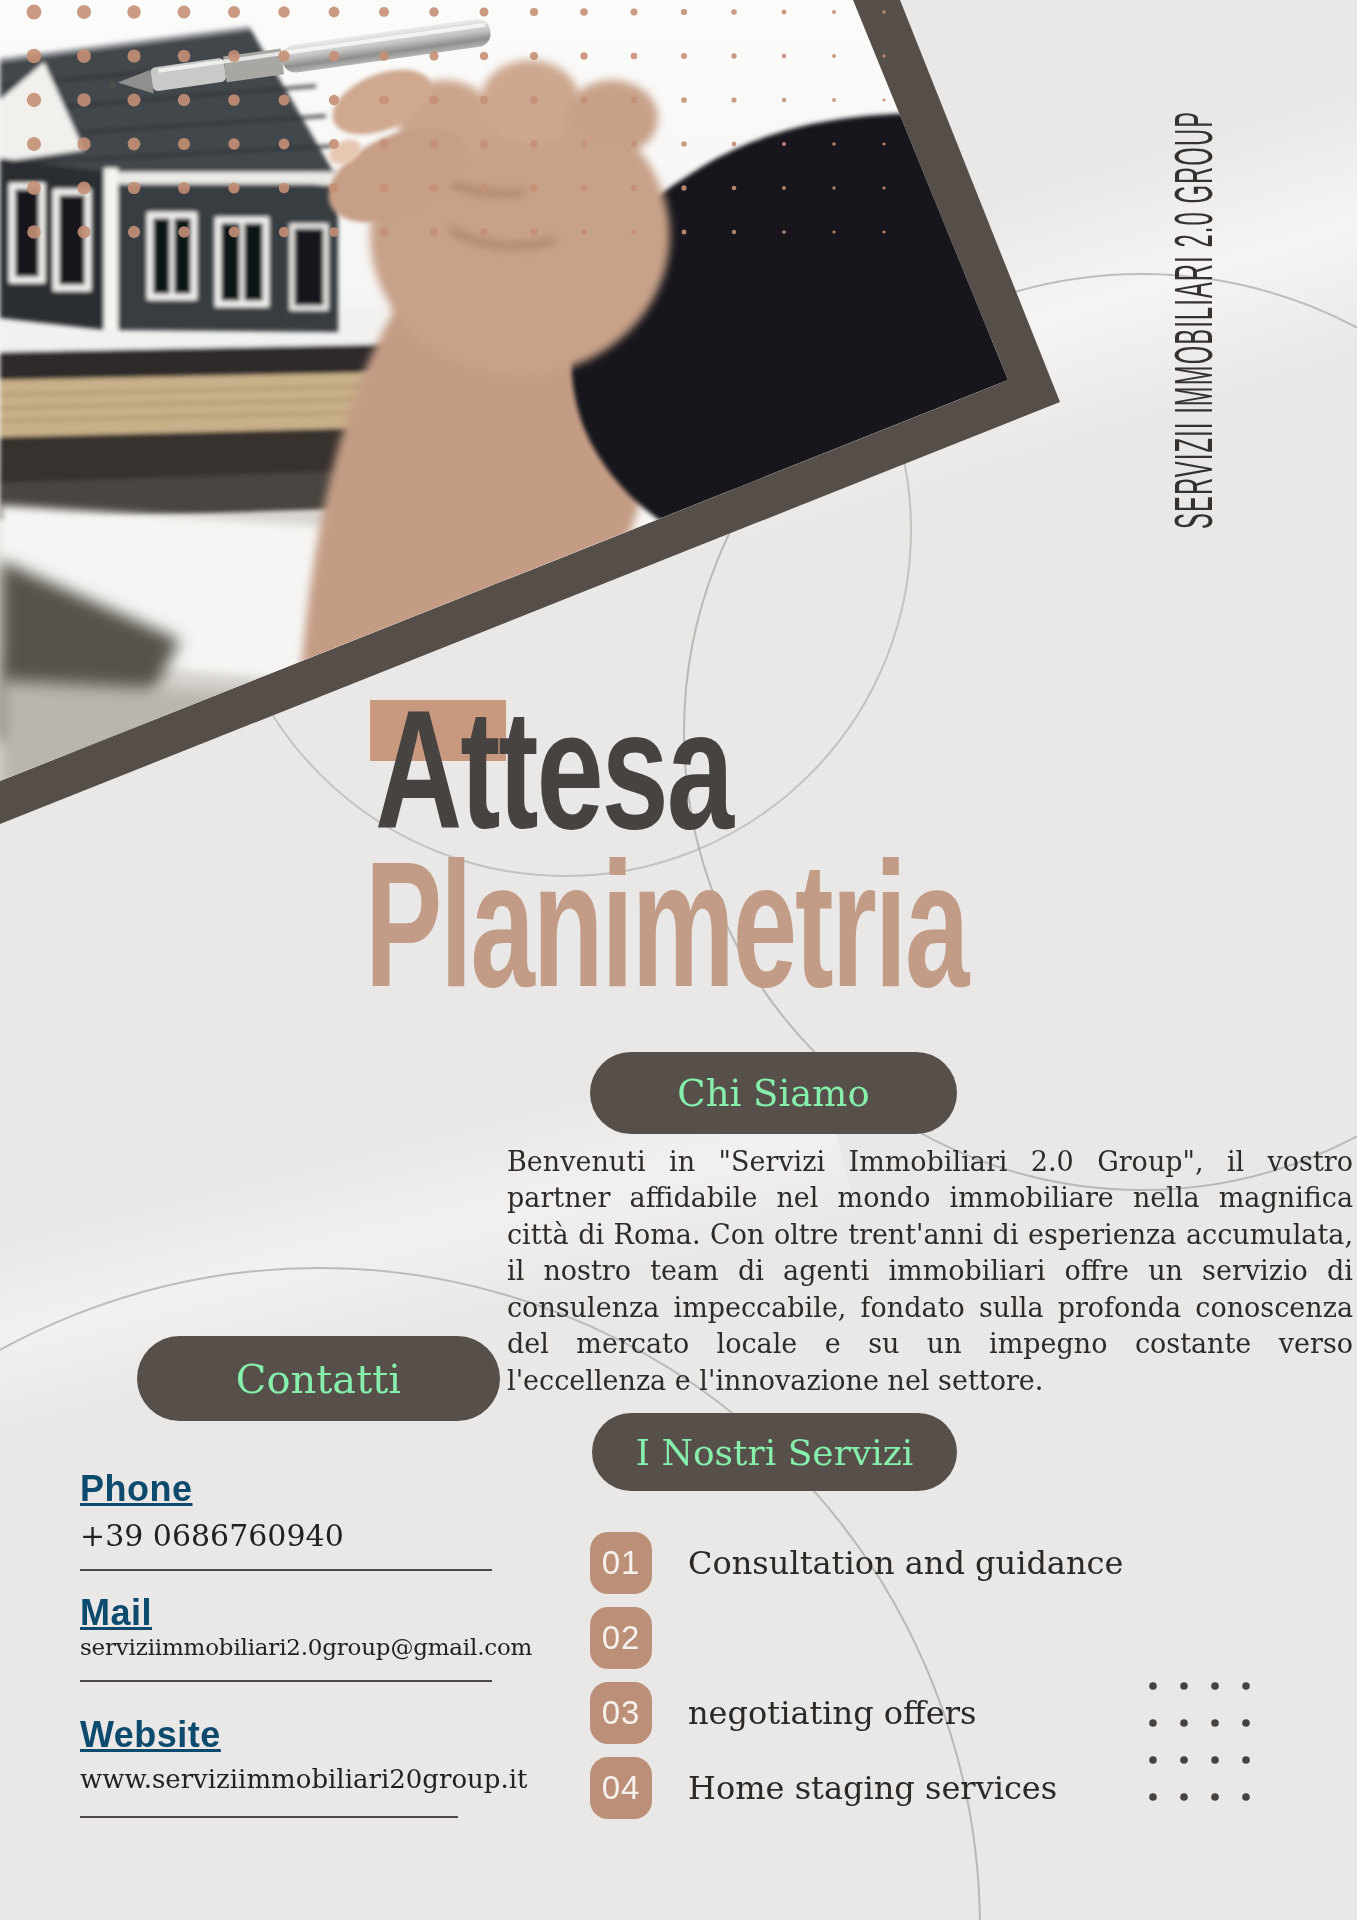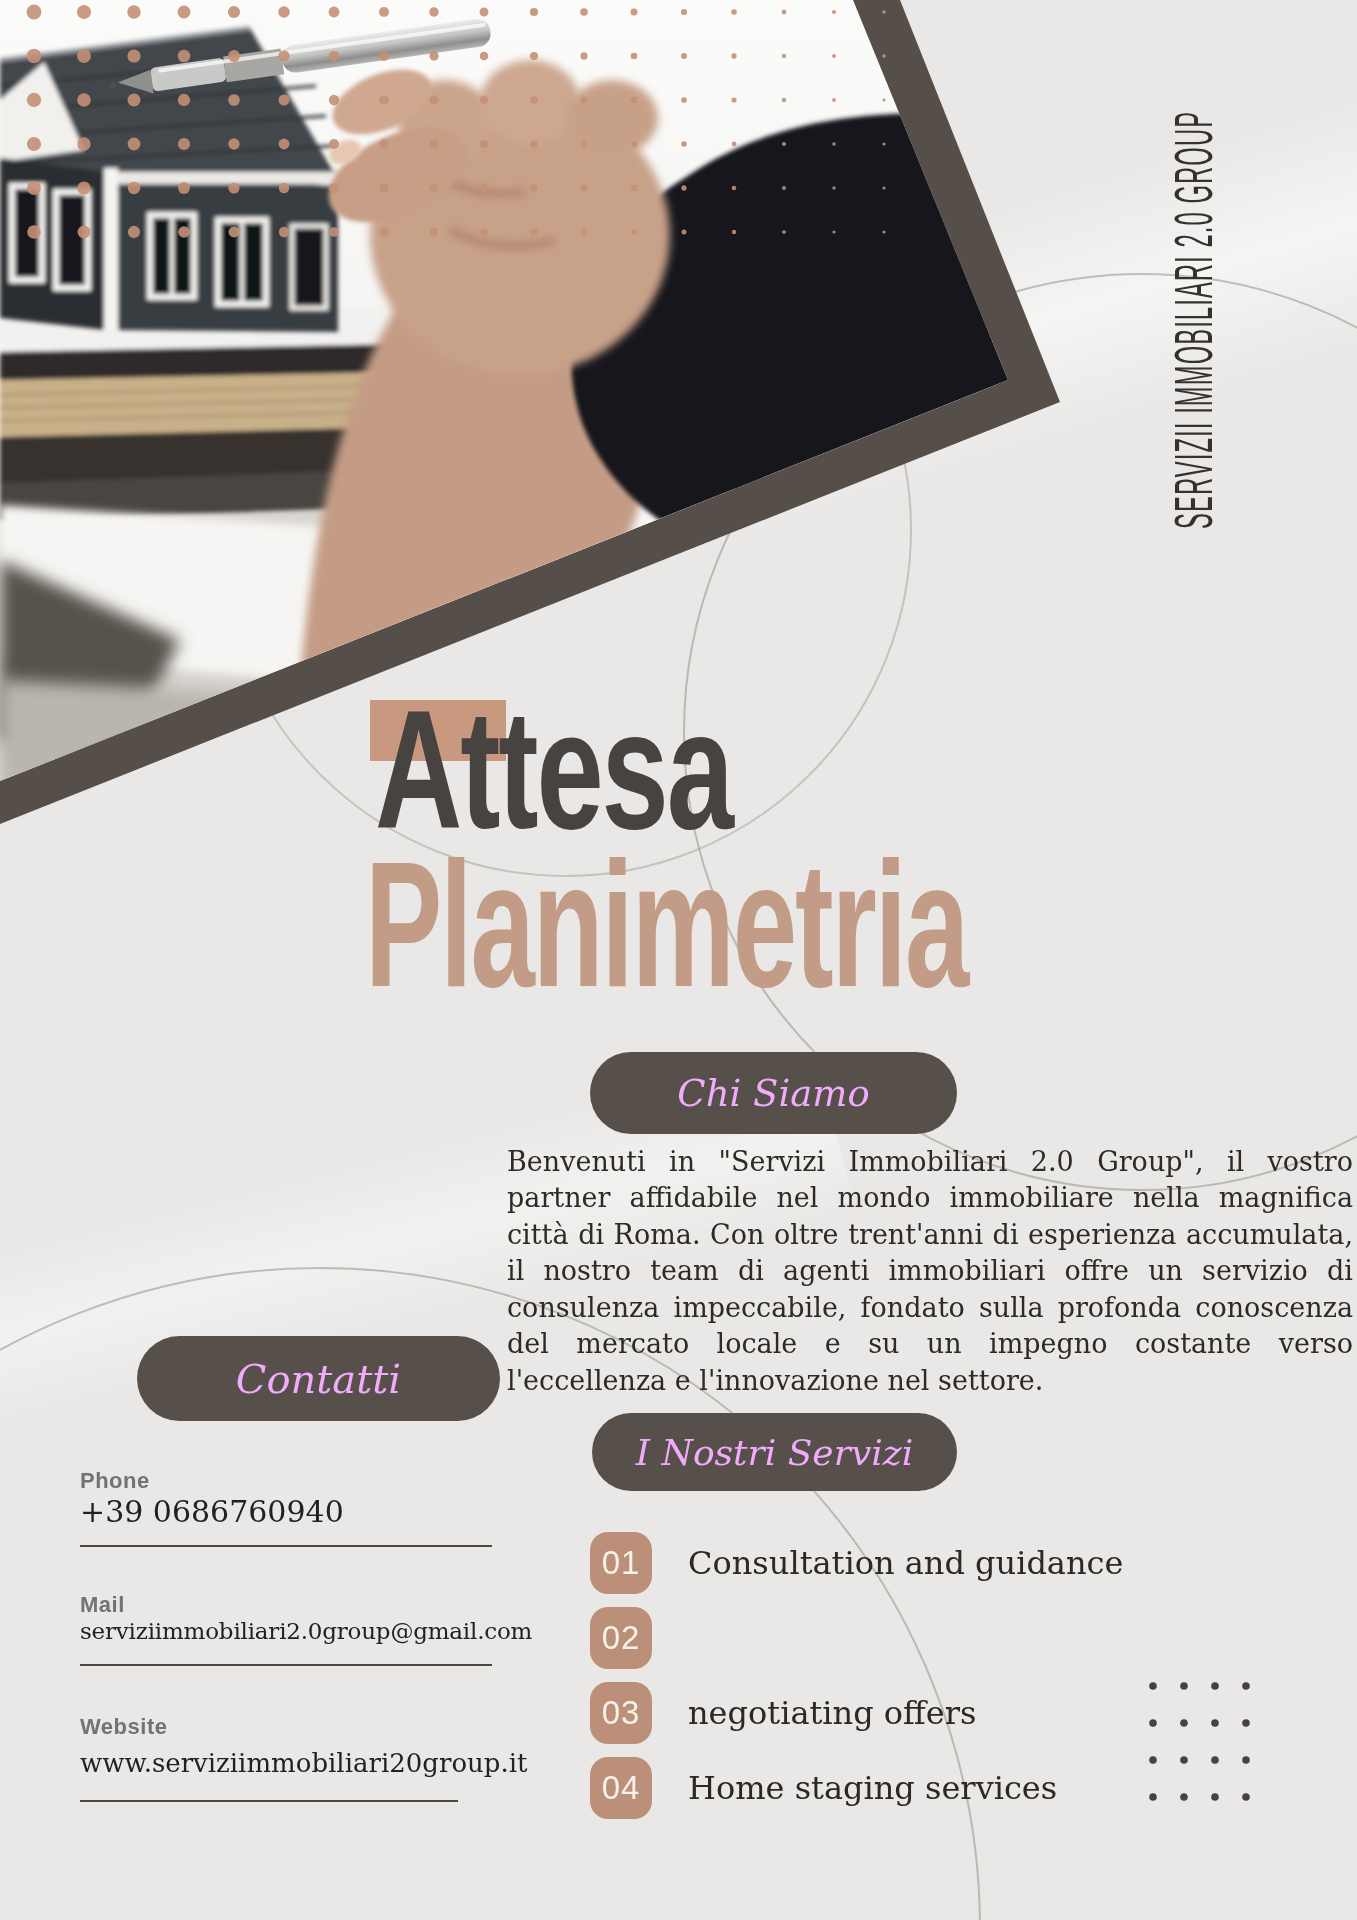--- a/index.html
+++ b/index.html
@@ -11,31 +11,31 @@
   .circle-b{left:683px;top:273px;width:914px;height:914px;border:2px solid rgba(148,146,142,.55);}
   .circle-c{left:218px;top:183px;width:690px;height:690px;border:2px solid rgba(160,158,154,.5);}
   .circle-d{left:-343px;top:1267px;width:1320px;height:1320px;border:2px solid rgba(148,146,142,.55);}
   .photo-svg{position:absolute;left:0;top:0;z-index:3;}
   .vertical-brand{position:absolute;left:943px;top:298px;width:500px;height:44px;transform:rotate(-90deg);display:flex;align-items:center;justify-content:center;z-index:4;}
   .vertical-brand span{display:inline-block;transform:scaleX(.44);white-space:nowrap;font-size:54px;font-weight:400;letter-spacing:2.5px;color:#34312e;}
   .accent-square{position:absolute;left:370px;top:700px;width:136px;height:61px;background:#c9997f;z-index:4;}
   .title{position:absolute;margin:0;font-weight:bold;line-height:1;transform-origin:left top;z-index:5;white-space:nowrap;}
   .title-1{left:375px;top:686px;font-size:168px;letter-spacing:-3px;color:#474340;transform:scaleX(.72);}
   .title-2{left:365px;top:836px;font-size:178px;letter-spacing:-3px;color:#c29c87;transform:scaleX(.65);}
-  .pill{position:absolute;background:#57504a;color:#f0abfc;border-radius:60px;display:flex;align-items:center;justify-content:center;font-family:"DejaVu Serif",serif;z-index:6;font-style:italic;}
+  .pill{position:absolute;background:#57504a;color:#86efac;border-radius:60px;display:flex;align-items:center;justify-content:center;font-family:"DejaVu Serif",serif;z-index:6;}
   .pill-chi{left:590px;top:1052px;width:367px;height:82px;font-size:37px;}
   .pill-con{left:137px;top:1336px;width:363px;height:85px;font-size:40px;}
   .pill-ser{left:592px;top:1413px;width:365px;height:78px;font-size:36px;}
   .about-body{position:absolute;left:507px;top:1144px;width:846px;margin:0;font-family:"DejaVu Serif",serif;font-size:27px;line-height:1.35;text-align:justify;color:#2d2a27;z-index:6;}
   .contact{position:absolute;left:80px;z-index:6;width:424px;}
-  .contact .c-label{font-weight:bold;font-size:22px;letter-spacing:.5px;color:#737373;}
+  .contact .c-label{font-weight:bold;font-size:36px;letter-spacing:.5px;color:#0c4a6e;text-decoration:underline;}
   .contact .c-value{font-family:"DejaVu Serif",serif;color:#232120;}
   .contact .c-rule{border-top:2px solid #4c4843;}
   .contact-phone{top:1468px;}
-  .contact-phone .c-value{font-size:30px;margin-top:0;}
+  .contact-phone .c-value{font-size:30px;margin-top:8px;}
   .contact-phone .c-rule{margin-top:16px;width:412px;}
   .contact-mail{top:1592px;}
   .contact-mail .c-value{font-size:23px;letter-spacing:-.2px;}
   .contact-mail .c-rule{margin-top:20px;width:412px;}
   .contact-web{top:1714px;}
   .contact-web .c-value{font-size:26px;margin-top:8px;}
   .contact-web .c-rule{margin-top:22px;width:378px;}
   .service-row{position:absolute;left:590px;height:62px;display:flex;align-items:center;z-index:6;}
   .service-num{width:62px;height:62px;border-radius:18px;background:#bc9078;color:#f6f1ec;display:flex;align-items:center;justify-content:center;font-size:33px;letter-spacing:1px;flex:0 0 62px;}
   .service-text{margin-left:36px;font-family:"DejaVu Serif",serif;font-size:32px;color:#2b2825;white-space:nowrap;}

